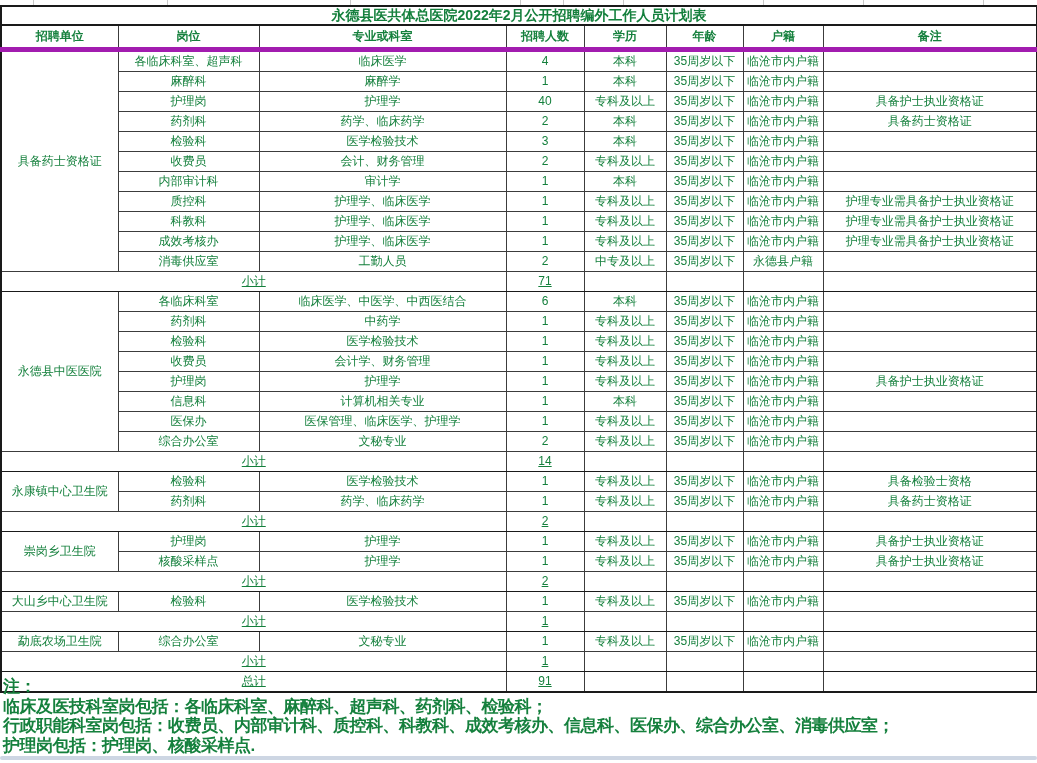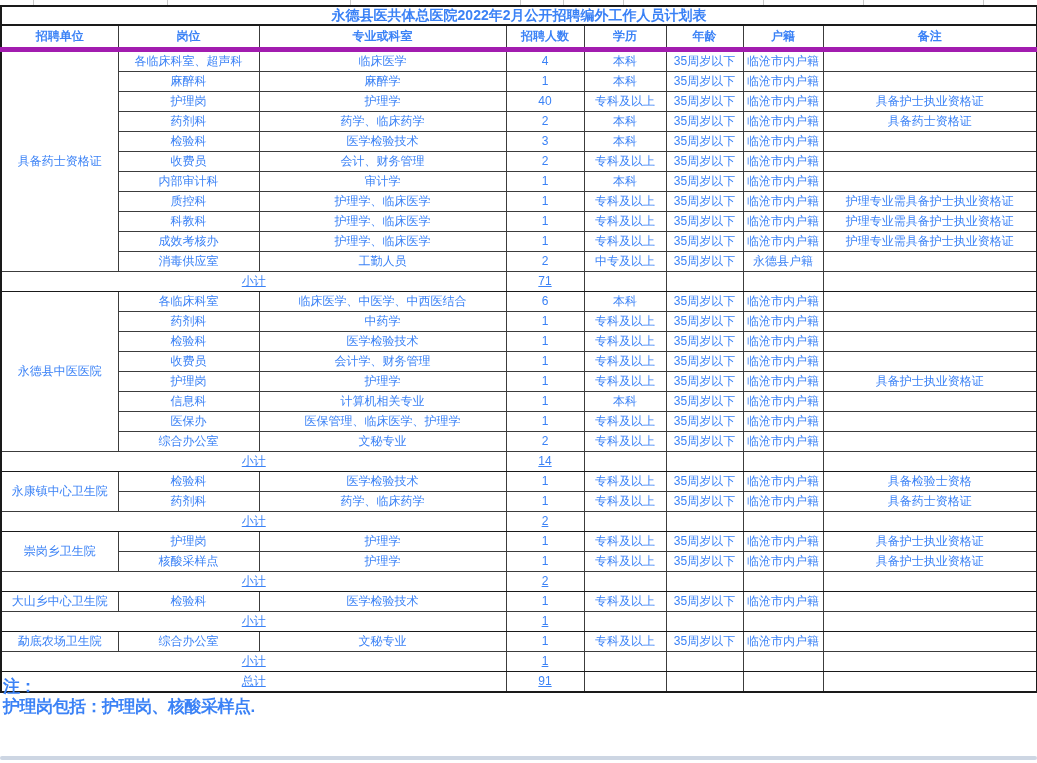--- a/index.html
+++ b/index.html
@@ -1,17 +1,17 @@
 <!DOCTYPE html>
 <html><head>
 <meta charset="utf-8">
 <style>
   html,body{margin:0;padding:0;background:#fff;}
   .screen{position:relative;width:1037px;height:763px;background:#ffffff;
-          font-family:"Liberation Sans",sans-serif;overflow:hidden;color:#3b82f6;}
+          font-family:"Liberation Sans",sans-serif;overflow:hidden;color:#15803d;}
   
   .top-remnant span{position:absolute;top:0;width:1px;height:5px;background:#c9c9c9;display:block;}
   
   table.plan{position:absolute;top:5px;left:0;width:1036px;border-collapse:collapse;
              table-layout:fixed;border:2px solid #1a1a1a;}
   table.plan th,table.plan td{border:1px solid #3c3c3c;text-align:center;vertical-align:middle;
              padding:0 2px;font-size:12px;height:19px;line-height:1.05;
              overflow:hidden;white-space:nowrap;font-weight:normal;}
   tr.title-row th{font-size:14px;font-weight:bold;height:17px;border-bottom:2px solid #1a1a1a;}
   tr.header-row th{font-weight:bold;height:21px;border-bottom:5px solid #a21caf;}
@@ -354,17 +354,19 @@
           <td></td>
           <td></td>
           <td></td>
           <td></td>
         </tr>
       </tbody>
   </table>
 
   <div class="notes" id="notes">
       <div>注：</div>
+      <div>临床及医技科室岗包括：各临床科室、麻醉科、超声科、药剂科、检验科；</div>
+      <div>行政职能科室岗包括：收费员、内部审计科、质控科、科教科、成效考核办、信息科、医保办、综合办公室、消毒供应室；</div>
       <div>护理岗包括：护理岗、核酸采样点.</div>
     </div>
 
   <div class="bottom-bar"></div>
 </div>
 
 </body></html>

